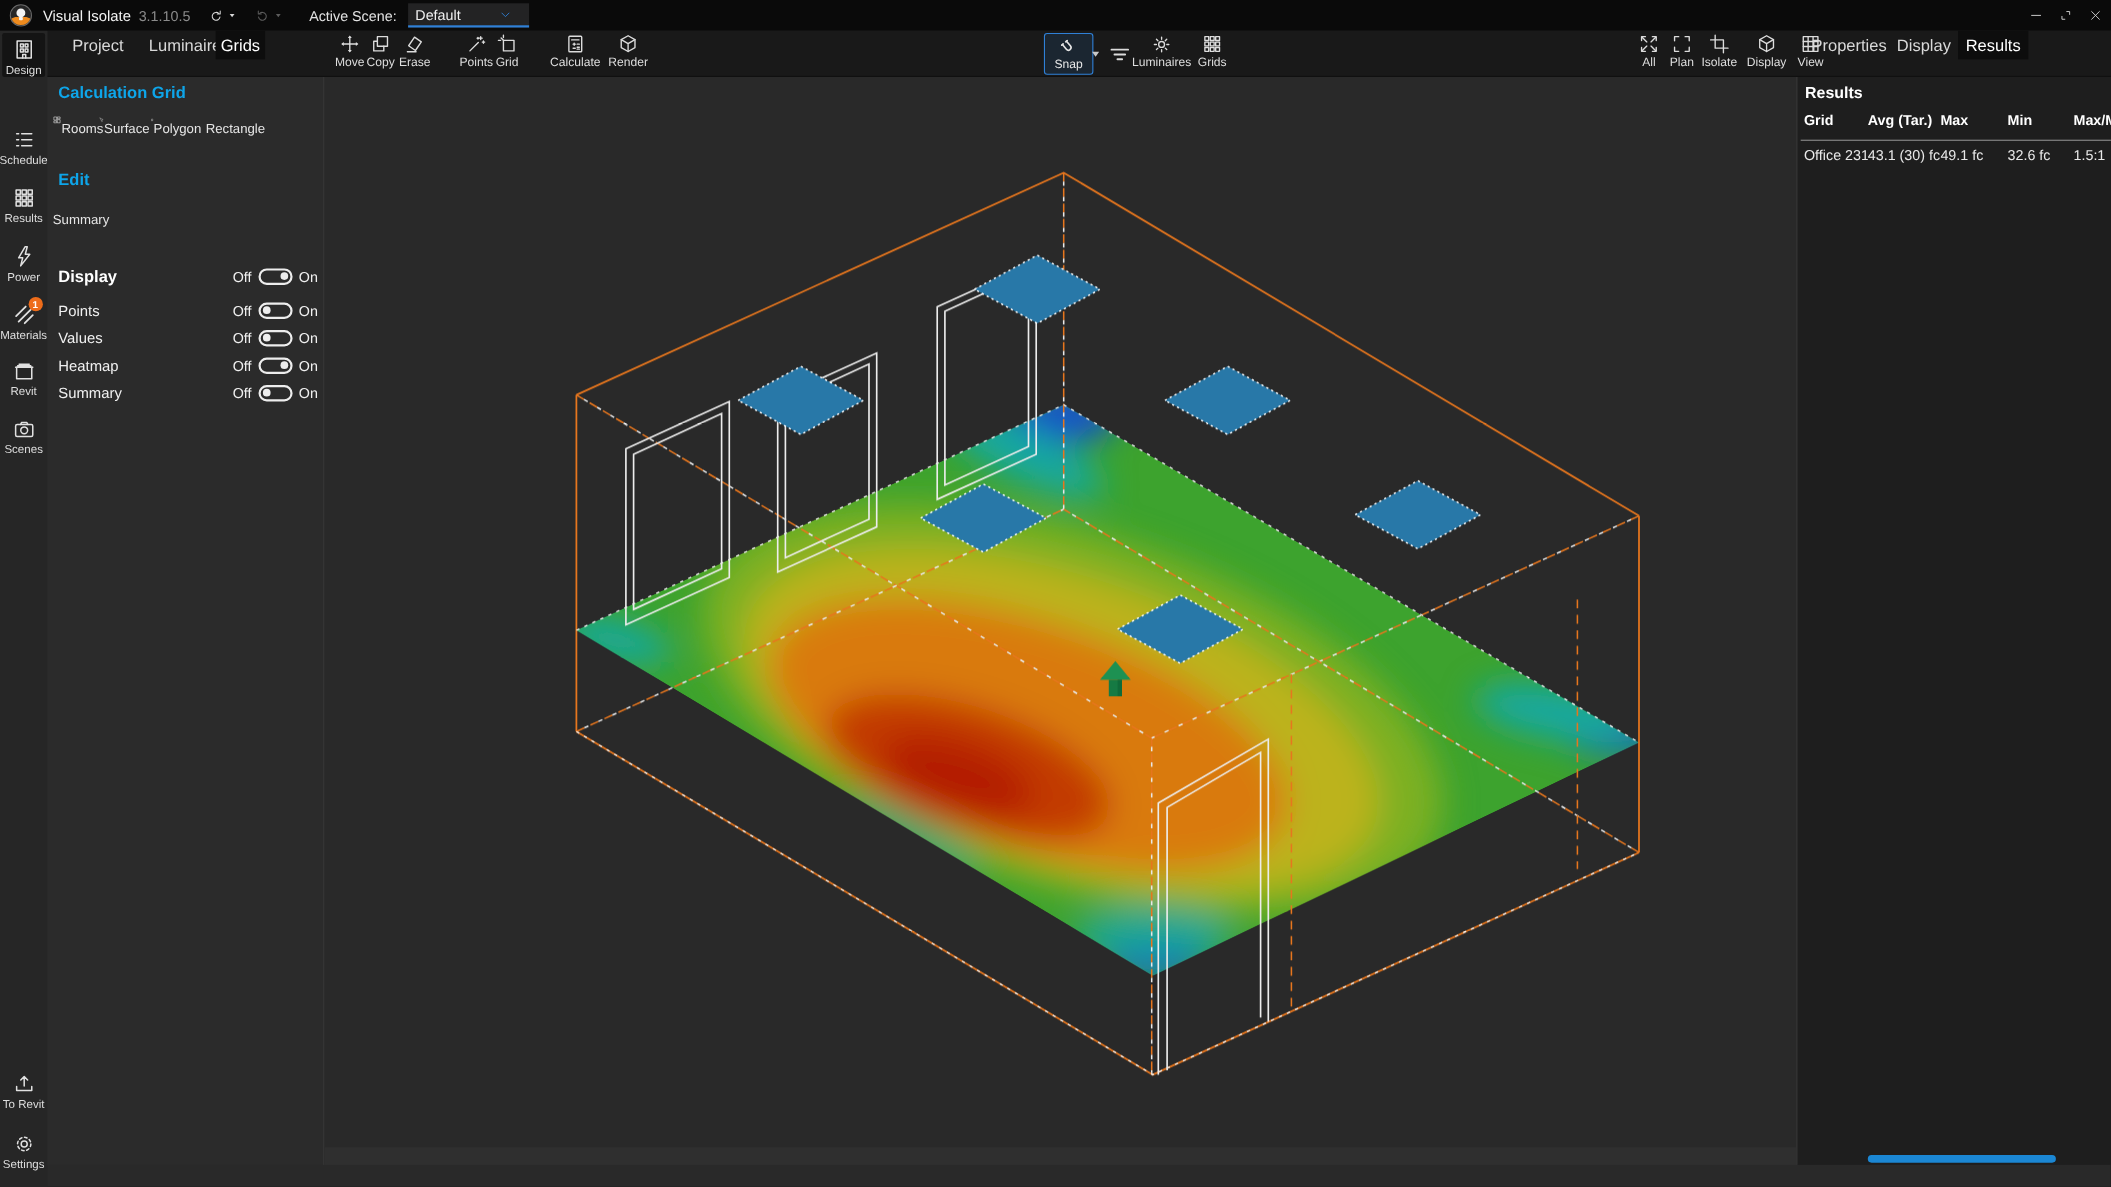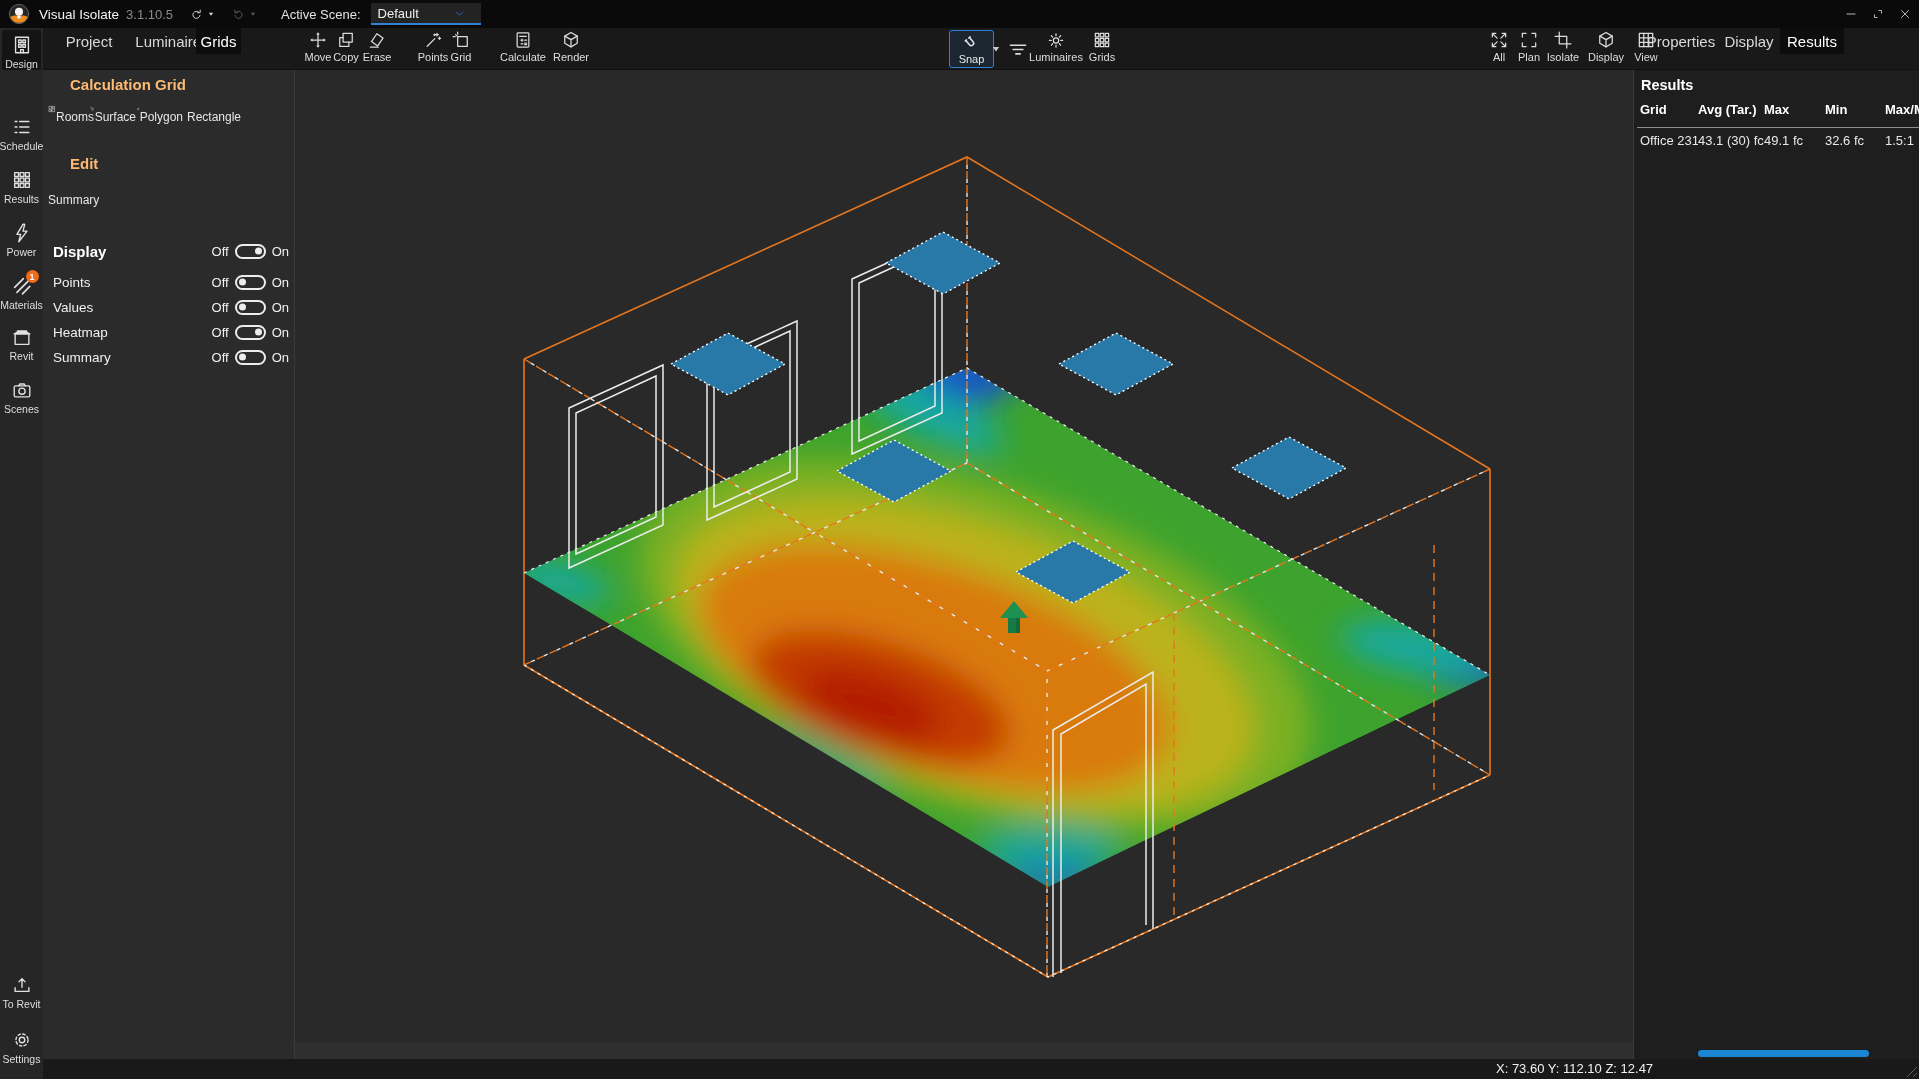--- a/index.html
+++ b/index.html
@@ -52,21 +52,21 @@
            padding-top:4px;cursor:default;border-radius:2px;}
   .sb-item.active{background:#141414;}
   .sb-item .icon{width:22px;height:22px;color:#e0e0e0;position:relative;}
   .sb-item .sblabel{font-size:10.5px;color:#dedede;margin-top:2px;white-space:nowrap;}
   .badge{position:absolute;right:-6px;top:-5px;min-width:13px;height:13px;border-radius:7px;
          background:var(--badge-orange,#ee6c1a);color:#fff;font-size:9px;font-weight:bold;
          display:flex;align-items:center;justify-content:center;padding:0 2px;}
 
   
   .lp{position:absolute;left:43px;top:70px;width:252px;height:989px;background:#2b2b2b;}
-  .lp-title{position:absolute;left:27px;font-size:15px;font-weight:bold;color:#fdba74;white-space:nowrap;}
+  .lp-title{position:absolute;left:10px;font-size:15px;font-weight:bold;color:#0ea5e9;white-space:nowrap;}
   .ptool{position:absolute;width:46px;display:flex;flex-direction:row;align-items:flex-end;cursor:default;}
   .ptool .picon{width:30px;height:30px;color:#ececec;}
   .ptool .plabel{font-size:12px;color:#e6e6e6;margin-top:2px;white-space:nowrap;}
   .lp-row{position:absolute;left:0;width:252px;display:flex;align-items:center;padding:0 6px 0 10px;}
   .lp-row .rl{flex:1;font-size:13.5px;color:#f0f0f0;}
   .lp-row .rl.hdr{font-size:15px;font-weight:bold;color:#fff;}
   .offon{font-size:13px;color:#f0f0f0;}
   .tg{width:31px;height:15px;border:2px solid #ededed;border-radius:9px;position:relative;
       margin:0 6px;flex:0 0 auto;cursor:default;}
   .tg .knob{position:absolute;top:50%;transform:translateY(-50%);width:7px;height:7px;
@@ -660,18 +660,14 @@
     <div class="rp-grid" style="top:63px">
       <div>Office 231</div>
       <div>43.1 (30) fc</div>
       <div>49.1 fc</div>
       <div>32.6 fc</div>
       <div>1.5:1</div>
     </div>
     <div class="bluebar"></div>
   </div>
 
-  <div class="statusbar">
-    <span class="coords">X: 73.60 Y: 112.10 Z: 12.47</span>
-    <span class="grip"></span>
-  </div>
 
 </div>
 
 </body></html>

